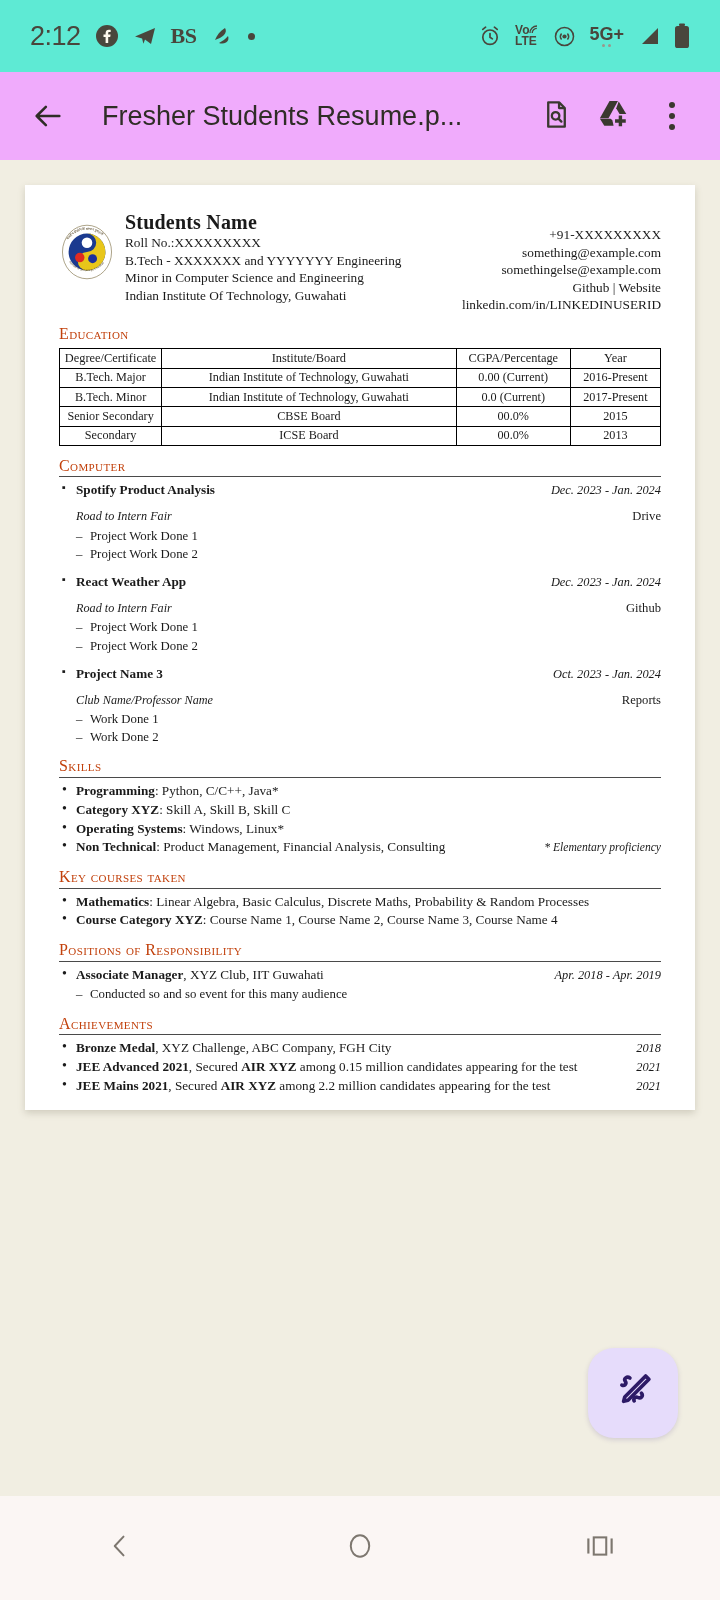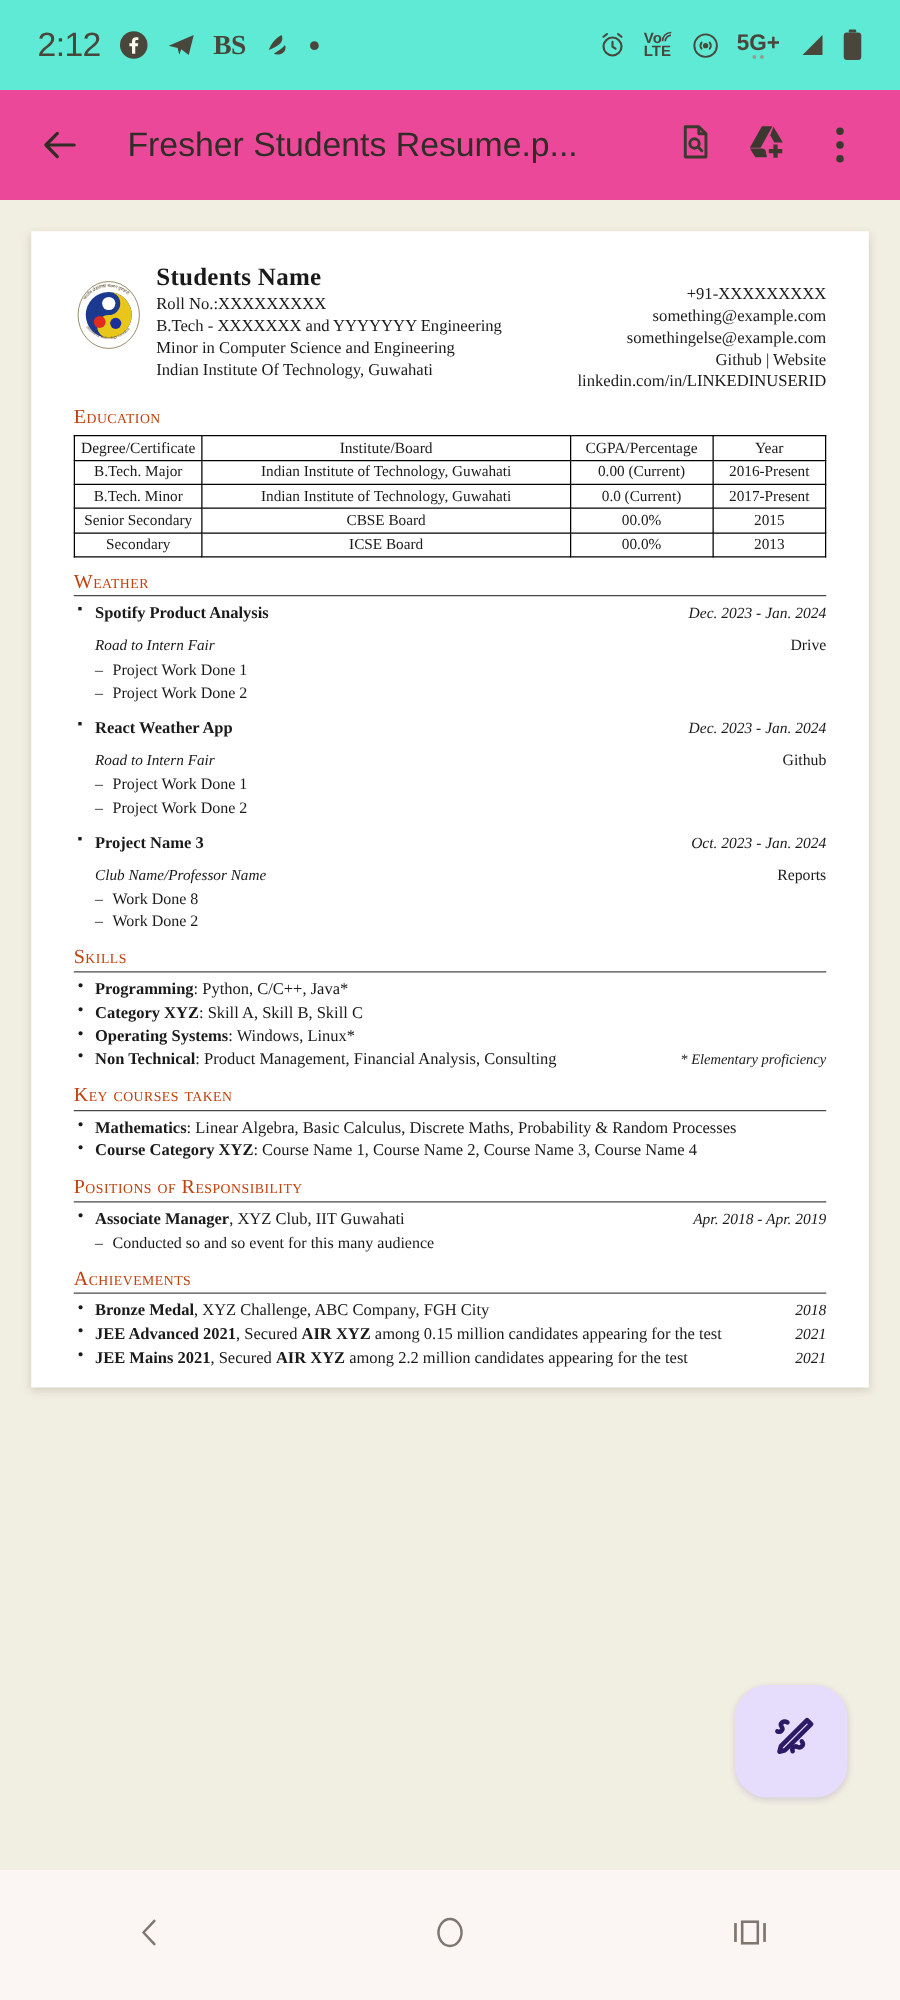--- a/index.html
+++ b/index.html
@@ -25,21 +25,21 @@
   .dot-ico { width: 7px; height: 7px; border-radius: 50%; background: #49463c; }
   .volte { display:flex; flex-direction: column; align-items:flex-start; line-height: 0.95; font-size: 12px; font-weight: 700; color:#49463c;}
   .fiveg { font-size: 18px; font-weight: 600; color: #49463c; line-height:1; }
   .fiveg-wrap { display:flex; flex-direction:column; align-items:center; }
   .fiveg-dots { display:flex; gap:3px; margin-top:1px; }
   .fiveg-dots i { width:3px; height:3px; background:#9a978c; border-radius:50%; display:block; }
 
   
   .appbar {
     position: absolute; top: 72px; left: 0; width: 720px; height: 88px;
-    background: #ec4899; display: flex; align-items: center;
+    background: #f0abfc; display: flex; align-items: center;
     padding: 0 22px; gap: 6px;
   }
   .appbar-title {
     font-size: 27px; color: #2f2d26; margin-left: 22px;
     white-space: nowrap; overflow: hidden; flex: 1;
     font-family: "Liberation Sans", sans-serif; font-weight: 400;
   }
   .ab-btn { width: 52px; height: 52px; display: flex; align-items: center; justify-content: center; }
   .kebab { display: flex; flex-direction: column; gap: 5px; align-items: center; }
   .kebab i { width: 6px; height: 6px; border-radius: 50%; background: #3a382f; display: block; }
@@ -292,21 +292,21 @@
               <td>Secondary</td>
               <td>ICSE Board</td>
               <td>00.0%</td>
               <td>2013</td>
             </tr>
           </tbody>
         </table>
       </div>
 
       <div class="sec">
-        <div class="sec-title">Weather</div>
+        <div class="sec-title">Computer</div>
         <div class="sec-rule"></div>
         <ul class="b1">
           <li class="proj-blk">
             <div class="row-split">
               <span class="lft"><b>Spotify Product Analysis</b></span>
               <span class="rgt">Dec. 2023 - Jan. 2024</span>
             </div>
           </li>
           <div class="sub-it">
             <span class="lft">Road to Intern Fair</span>
@@ -336,21 +336,21 @@
             <div class="row-split">
               <span class="lft"><b>Project Name 3</b></span>
               <span class="rgt">Oct. 2023 - Jan. 2024</span>
             </div>
           </li>
           <div class="sub-it">
             <span class="lft">Club Name/Professor Name</span>
             <span class="rgt">Reports</span>
           </div>
           <ul class="dash">
-            <li>Work Done 8</li>
+            <li>Work Done 1</li>
             <li>Work Done 2</li>
           </ul>
         </ul>
       </div>
 
       <div class="sec">
         <div class="sec-title">Skills</div>
         <div class="sec-rule"></div>
         <ul class="b1 round">
           <li><b>Programming</b><span>: Python, C/C++, Java*</span></li>

